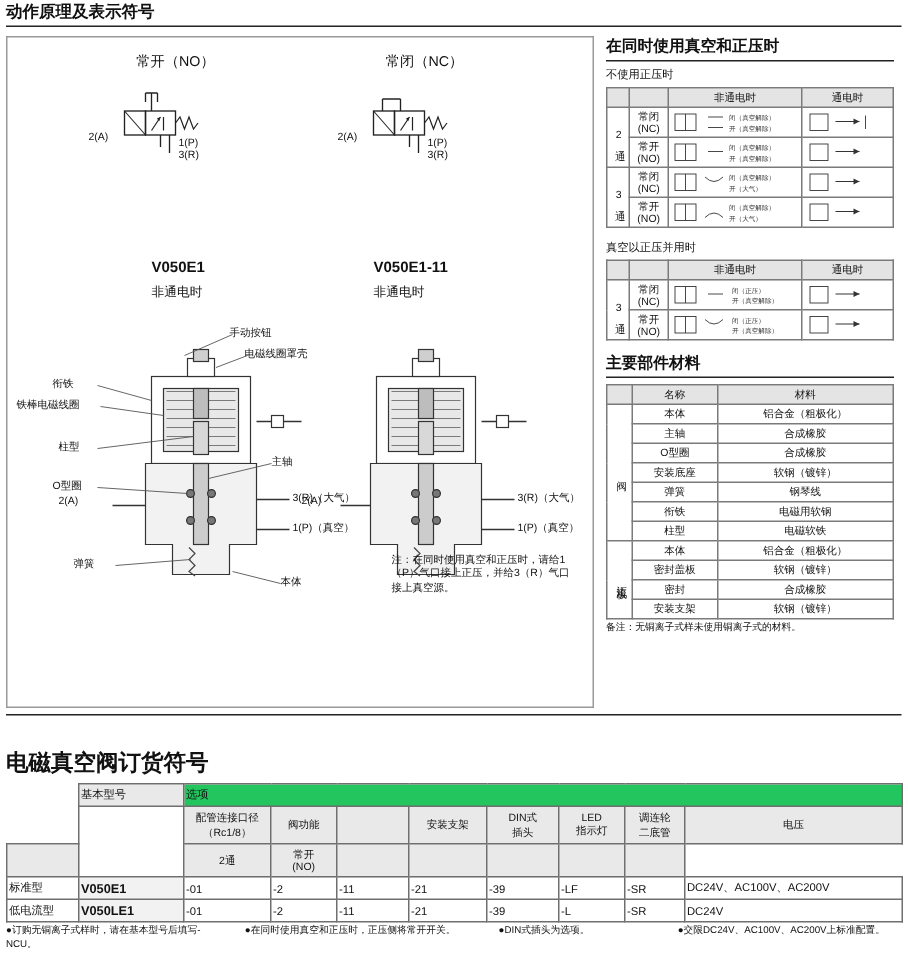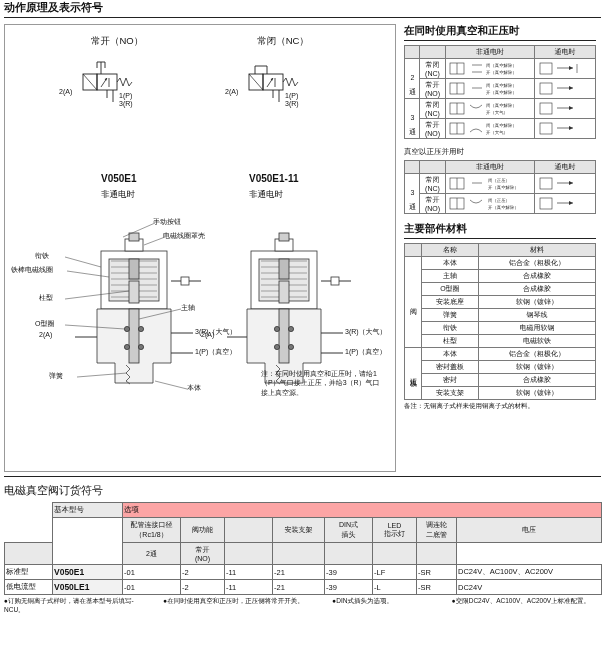--- a/index.html
+++ b/index.html
@@ -86,21 +86,21 @@
     border: 0.6px solid #7a7a7a;
     padding: 1px 3px;
     text-align: center;
   }
   table.mat th { background:#e4e4e4; font-weight:normal; }
   table.mat td.nm { text-align:center; }
   .remark { font-size:6.5px; margin-top:2px; line-height:1.3; }
 
   
   .ord-wrap { padding: 4px 4px 0 4px; }
-  .ord-sub { font-size: 11px; font-weight: normal; margin: 6px 0 4px 2px; }
+  .ord-sub { font-size: 15px; font-weight: bold; margin: 22px 0 4px 2px; }
 
   table.ord { border-collapse: collapse; font-size: 7.5px; width: 597px; table-layout: fixed;}
   table.ord td, table.ord th { border: 0.7px solid #6f6f6f; padding:2px 1px; }
   table.ord th { background: #e9e9e9; font-weight: normal; font-size:7px; }
   .ordmodel { background:#f2f2f2; font-weight:bold; font-size:8.5px; }
   .rowlabel { font-size:7.5px; background:#fff; }
   .opt-head { font-size:7.5px; text-align:left; padding-left:4px; }
   .footnote { font-size:6.5px; line-height:1.35; margin-top:2px; }
   .fn-row { display:flex; gap:10px; }
   .fn-col { }
@@ -282,20 +282,21 @@
       <span class="anno" style="left:340px; top:134px;">1(P)（真空）</span>
 
       <div class="note-txt" style="left:256px; top:156px;">注：在同时使用真空和正压时，请给1（P）气口接上正压，并给3（R）气口接上真空源。</div>
     </div>
   </div>
 
   <div class="right-panel">
 
     <div class="r-title">在同时使用真空和正压时</div>
     <div class="r-rule"></div>
+    <div class="r-sub">不使用正压时</div>
 
     <table class="vt">
       <colgroup>
           <col style="width:11px">
           <col style="width:34px">
           <col style="width:88px">
           <col style="width:59px">
         </colgroup>
       <tbody>
           <tr>
@@ -526,21 +527,21 @@
       <col style="width:52px">
       <col style="width:48px">
       <col style="width:44px">
       <col style="width:40px">
       <col style="width:145px">
     </colgroup>
     <tbody>
         <tr>
       <td rowspan="2" style="border:none;background:#fff;"></td>
       <td style="background:#e9e9e9;">基本型号</td>
-      <td class="opt-head" colspan="8" style="background:#fca5a5;border-bottom:none;">选项</td>
+      <td class="opt-head" colspan="8" style="background:#22c55e;border-bottom:none;">选项</td>
     </tr>
     <tr>
       <td rowspan="2" style="background:#fff;border-top:none;"></td>
       <th>配管连接口径<br>（Rc1/8）</th>
       <th>阀功能</th>
       <th></th>
       <th>安装支架</th>
       <th>DIN式<br>插头</th>
       <th>LED<br>指示灯</th>
       <th>调连轮<br>二底管</th>

